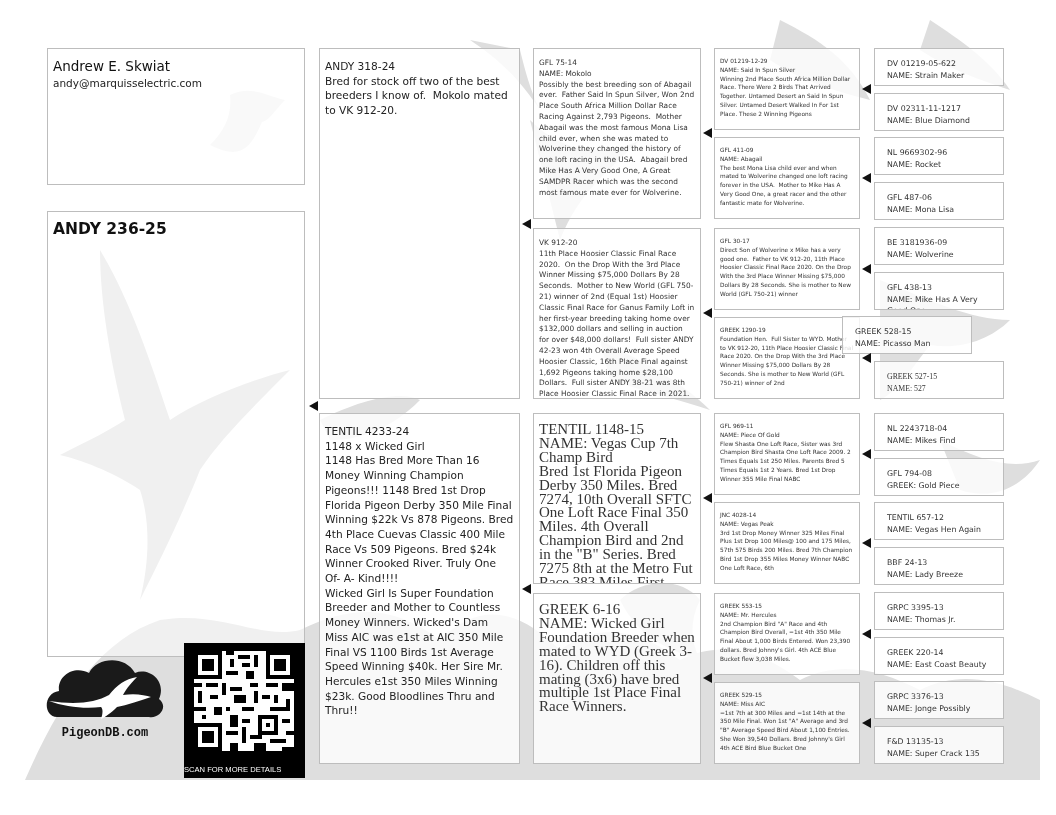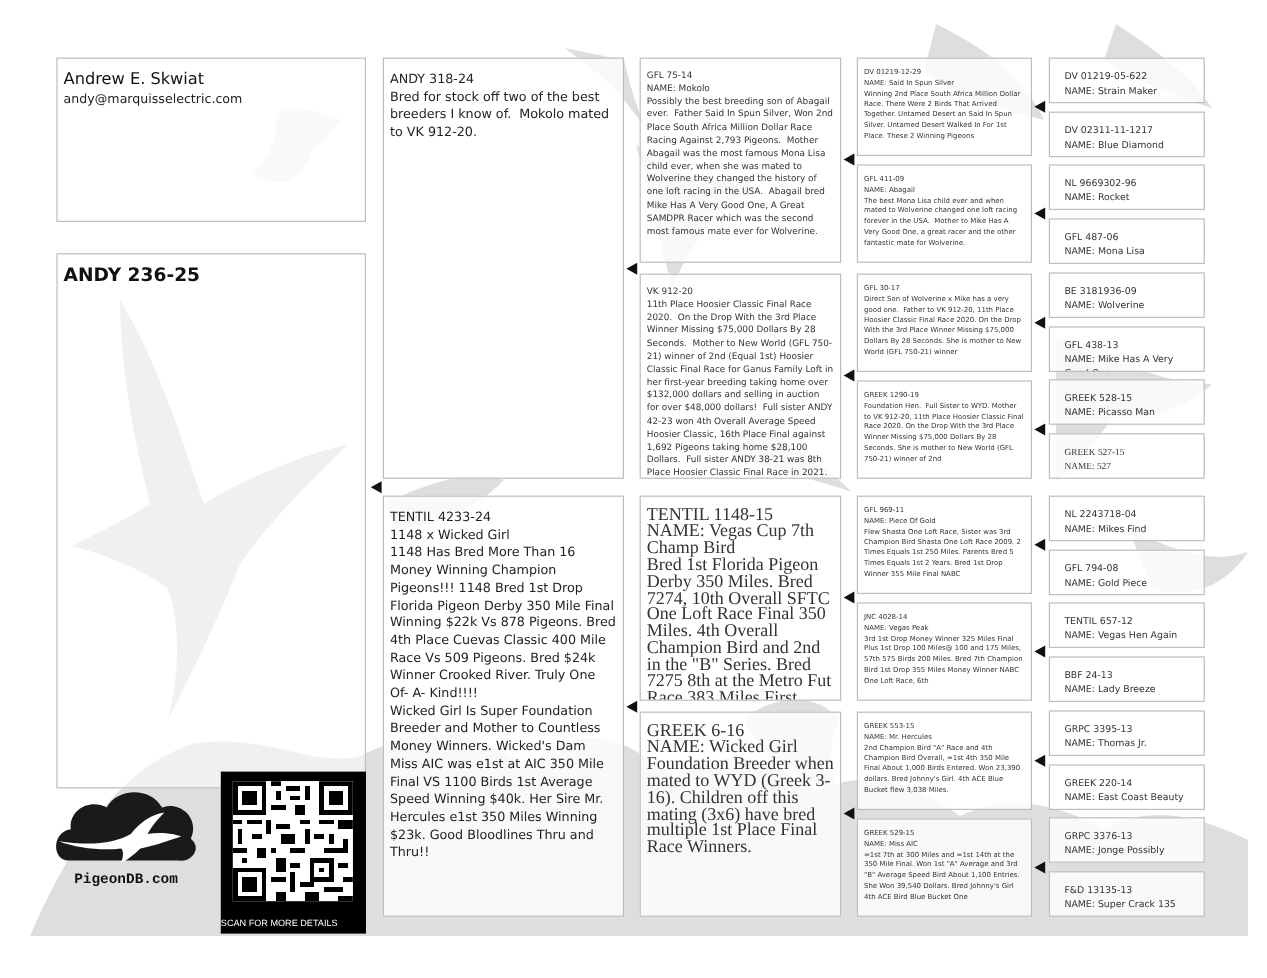--- a/index.html
+++ b/index.html
@@ -194,35 +194,35 @@
     <div>NAME: Mona Lisa</div>
   </div>
 <div class="box g4" style="left:874px;top:227px;width:130px;height:38px;">
     <div>BE 3181936-09</div>
     <div>NAME: Wolverine</div>
   </div>
 <div class="box g4" style="left:874px;top:272px;width:130px;height:38px;">
     <div>GFL 438-13</div>
     <div>NAME: Mike Has A Very Good One</div>
   </div>
-<div class="box g4" style="left:874px;top:316px;width:130px;height:38px;">
+<div class="box g4" style="left:842px;top:316px;width:130px;height:38px;">
     <div>GREEK 528-15</div>
     <div>NAME: Picasso Man</div>
   </div>
 <div class="box g4" style="left:874px;top:361px;width:130px;height:38px;font-family:Liberation Serif, serif;">
     <div>GREEK 527-15</div>
     <div>NAME: 527</div>
   </div>
 <div class="box g4" style="left:874px;top:413px;width:130px;height:38px;">
     <div>NL 2243718-04</div>
     <div>NAME: Mikes Find</div>
   </div>
 <div class="box g4" style="left:874px;top:458px;width:130px;height:38px;">
     <div>GFL 794-08</div>
-    <div>NAME: Gold Piece</div>
+    <div>GREEK: Gold Piece</div>
   </div>
 <div class="box g4" style="left:874px;top:502px;width:130px;height:38px;">
     <div>TENTIL 657-12</div>
     <div>NAME: Vegas Hen Again</div>
   </div>
 <div class="box g4" style="left:874px;top:547px;width:130px;height:38px;">
     <div>BBF 24-13</div>
     <div>NAME: Lady Breeze</div>
   </div>
 <div class="box g4" style="left:874px;top:592px;width:130px;height:38px;">

